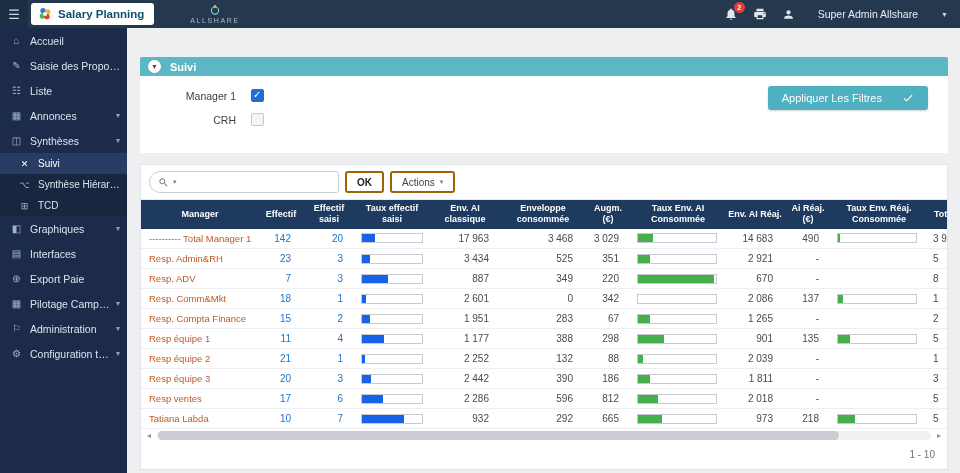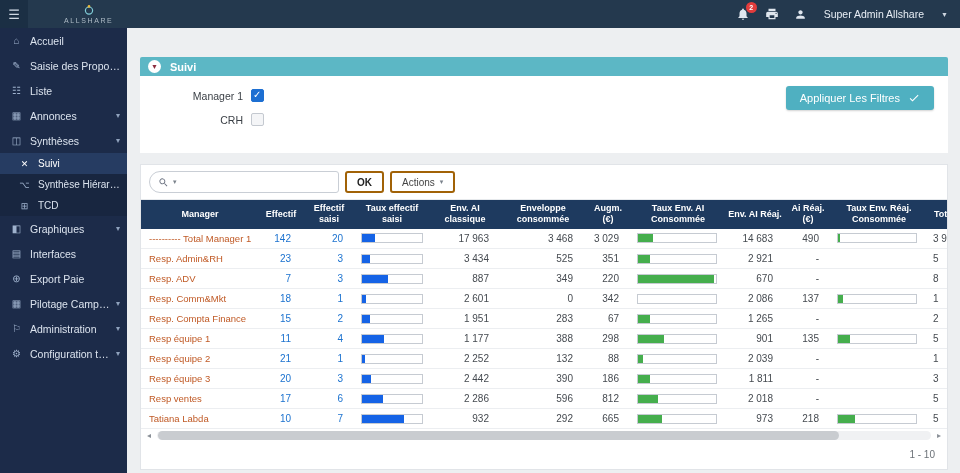--- a/index.html
+++ b/index.html
@@ -13,21 +13,21 @@
   .topbar { position:absolute; top:0; left:0; right:0; height:28px; background:#24394e; display:flex; align-items:center; z-index:5; }
   .burger { width:28px; height:28px; display:flex; align-items:center; justify-content:center; color:#cfd9e4; font-size:13px; background:#1b2f44; cursor:pointer; }
   .logo-box { margin-left:3px; height:22px; background:#fff; border-radius:3px; display:flex; align-items:center; gap:5px; padding:0 10px 0 6px; }
   .logo-title { font-size:11.5px; font-weight:bold; color:#11506c; white-space:nowrap; }
   .brand { margin-left:36px; display:flex; flex-direction:column; align-items:center; line-height:1; }
   .brand-text { font-size:7px; letter-spacing:1.6px; color:#aebbc6; margin-top:1px; }
   .tb-right { margin-left:auto; display:flex; align-items:center; gap:15px; padding-right:12px; }
   .tb-ic { display:flex; align-items:center; cursor:pointer; }
   .bell { position:relative; }
   .badge { position:absolute; top:-5px; right:-7px; background:#e23c3c; color:#fff; font-size:7px; min-width:11px; height:11px; border-radius:6px; display:flex; align-items:center; justify-content:center; font-weight:bold; }
-  .user { display:flex; align-items:center; gap:17px; color:#e8eef5; font-size:10.5px; cursor:pointer; white-space:nowrap; }
+  .user { display:flex; align-items:center; gap:23px; color:#e8eef5; font-size:10.5px; cursor:pointer; white-space:nowrap; }
   .caret { font-size:7px; color:#cdd6df; }
 
   
   .sidebar { position:absolute; top:28px; left:0; bottom:0; width:127px; background:#1c2b49; overflow:hidden; }
   .side-item { display:flex; align-items:center; height:25px; padding:0 7px 0 10px; color:#dbe3ee; font-size:10.5px; cursor:pointer; white-space:nowrap; }
   .side-item .s-icon { width:13px; margin-right:7px; font-size:10px; color:#9fb2cd; text-align:center; flex:none; }
   .side-item .s-label { flex:1; overflow:hidden; text-overflow:ellipsis; }
   .side-item .s-chev { font-size:8px; color:#8fa2bd; margin-left:4px; flex:none; }
   .side-item.sub { height:21px; padding-left:18px; font-size:10px; background:#182640; }
   .side-item.sub .s-icon { font-size:9px; }
@@ -37,27 +37,27 @@
   
   .main { position:absolute; left:127px; top:28px; right:0; bottom:0; padding:29px 12px 0 13px; }
 
   .panel-head { height:19px; background:#5cb7c5; border-radius:2px 2px 0 0; display:flex; align-items:center; gap:9px; padding:0 8px; }
   .collapse-btn { width:13px; height:13px; border-radius:50%; background:#fff; display:flex; align-items:center; justify-content:center; font-size:7px; color:#8c2e3e; cursor:pointer; line-height:1; }
   .panel-title { color:#fff; font-size:11px; font-weight:bold; }
 
   .filter-card { background:#fff; padding:13px 14px 16px; position:relative; }
   .filter-row { display:flex; margin-bottom:11px; }
   .filter-row:last-child { margin-bottom:0; }
-  .fgroup { width:205px; display:flex; justify-content:flex-end; align-items:center; gap:8px; }
+  .fgroup { width:205px; display:flex; justify-content:flex-end; align-items:center; gap:15px; }
   .fgroup:first-child { width:110px; }
   .flabel { font-size:10.5px; color:#3a3f45; }
   .cb { width:13px; height:13px; border:1px solid #c4c9d0; background:#f4f5f7; border-radius:2px; position:relative; cursor:pointer; flex:none; }
   .cb.checked { background:#1d6fd2; border-color:#1d6fd2; }
   .cb.checked::after { content:"✓"; position:absolute; color:#fff; font-size:10px; left:1px; top:-1px; }
-  .apply-btn { position:absolute; right:14px; top:10px; background:#4fb0c1; color:#fff; border:none; border-radius:3px; font-size:11px; padding:6px 14px; display:flex; align-items:center; gap:8px; cursor:pointer; font-family:inherit; box-shadow:0 1px 2px rgba(0,0,0,.18); }
+  .apply-btn { position:absolute; right:20px; top:10px; background:#4fb0c1; color:#fff; border:none; border-radius:3px; font-size:11px; padding:6px 14px; display:flex; align-items:center; gap:20px; cursor:pointer; font-family:inherit; box-shadow:0 1px 2px rgba(0,0,0,.18); }
 
   
   .table-card { margin-top:11px; background:#fff; border:1px solid #e1e4e8; }
   .toolbar { display:flex; align-items:center; gap:6px; padding:6px 8px; border-bottom:1px solid #e6e9ec; }
   .searchbox { display:flex; align-items:center; width:190px; height:22px; border:1px solid #c9ced5; border-radius:11px 3px 3px 11px; background:#fff; padding:0 8px; gap:4px; }
   .searchbox .sb-caret { font-size:7px; color:#7a828b; cursor:pointer; }
   .searchbox input { border:none; outline:none; flex:1; font-size:10px; min-width:0; font-family:inherit; background:transparent; }
   .btn { height:22px; border:2px solid #a16207; background:#fff; border-radius:3px; font-size:10px; color:#444; padding:0 10px; display:flex; align-items:center; gap:5px; cursor:pointer; font-family:inherit; }
   .btn.ok { font-weight:bold; color:#222; }
   .btn .caret2 { font-size:7px; color:#7a828b; }
@@ -84,20 +84,30 @@
   .sc-track { flex:1; height:9px; background:#f0f1f3; border-radius:5px; position:relative; }
   .sc-thumb { position:absolute; left:1px; top:0; height:9px; width:88%; background:#c9ccd0; border-radius:5px; cursor:grab; }
 
   .pager { text-align:right; font-size:10px; color:#6c7278; padding:7px 12px 9px; }
 </style>
 </head>
 <body>
 
 <header class="topbar">
   <div class="burger">☰</div>
+  <div class="logo-box">
+    <svg width="16" height="16" viewBox="0 0 24 24">
+      <circle cx="9" cy="7" r="4" fill="#2e7dd1"></circle>
+        <circle cx="16" cy="9" r="4" fill="#f3b229"></circle>
+      <circle cx="8" cy="15" r="4" fill="#56b04c"></circle>
+        <circle cx="15" cy="16" r="4" fill="#d8452f"></circle>
+      <circle cx="12" cy="12" r="3" fill="#fff"></circle>
+    </svg>
+    <span class="logo-title">Salary Planning</span>
+  </div>
   <div class="brand">
     <svg width="12" height="12" viewBox="0 0 20 20">
       <circle cx="10" cy="11" r="6" fill="none" stroke="#7fcbd6" stroke-width="2"></circle>
       <circle cx="10" cy="4" r="2.2" fill="#e8b93c"></circle>
     </svg>
     <span class="brand-text">ALLSHARE</span>
   </div>
   <div class="tb-right">
     <div class="tb-ic bell">
       <svg width="14" height="14" viewBox="0 0 24 24">

